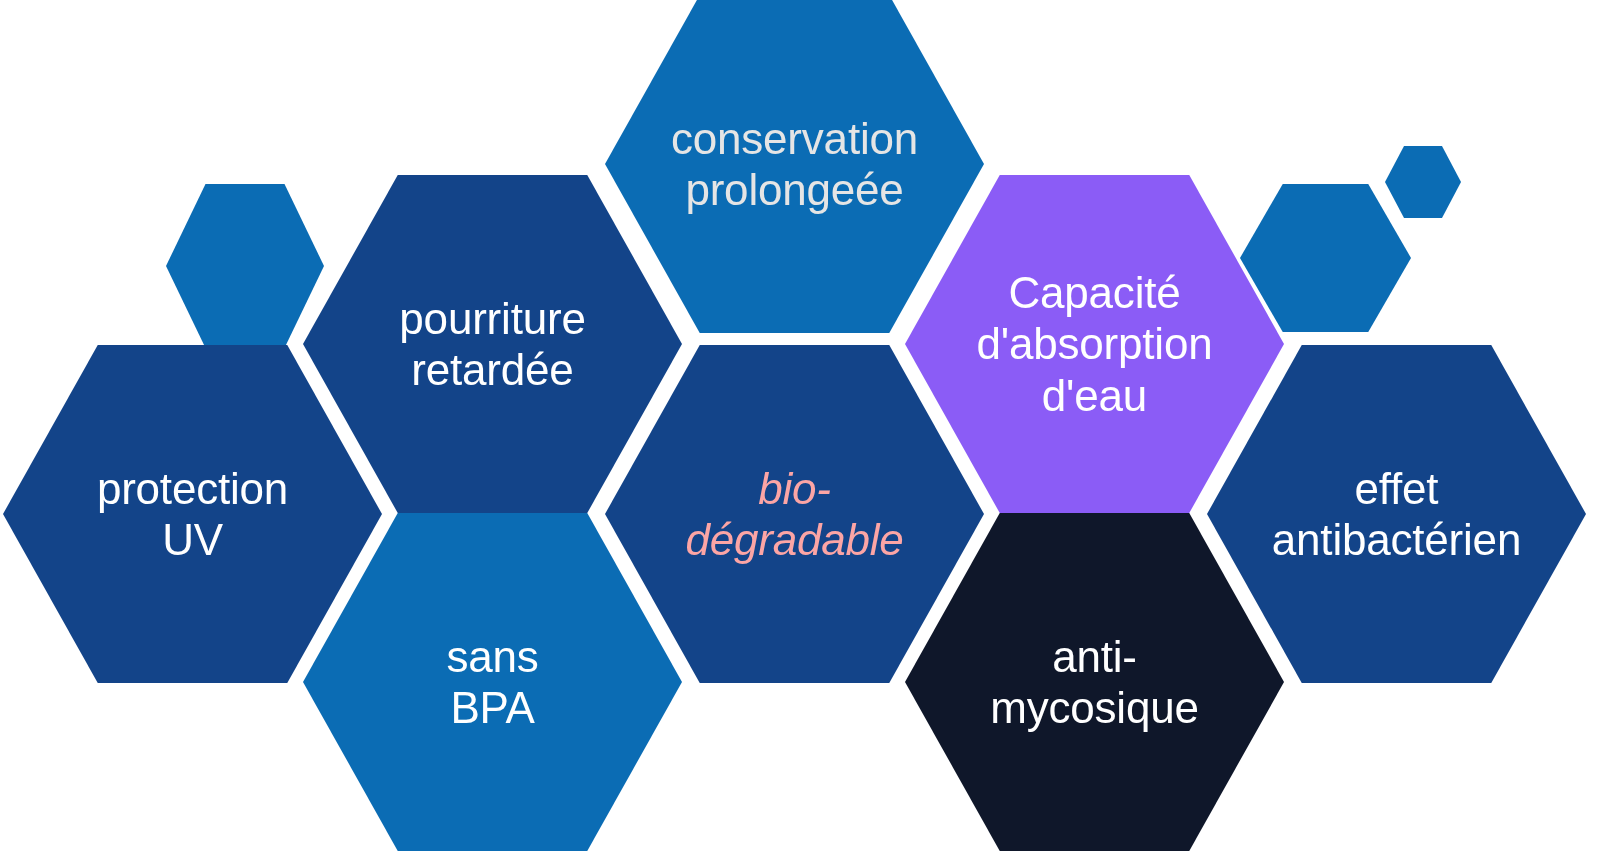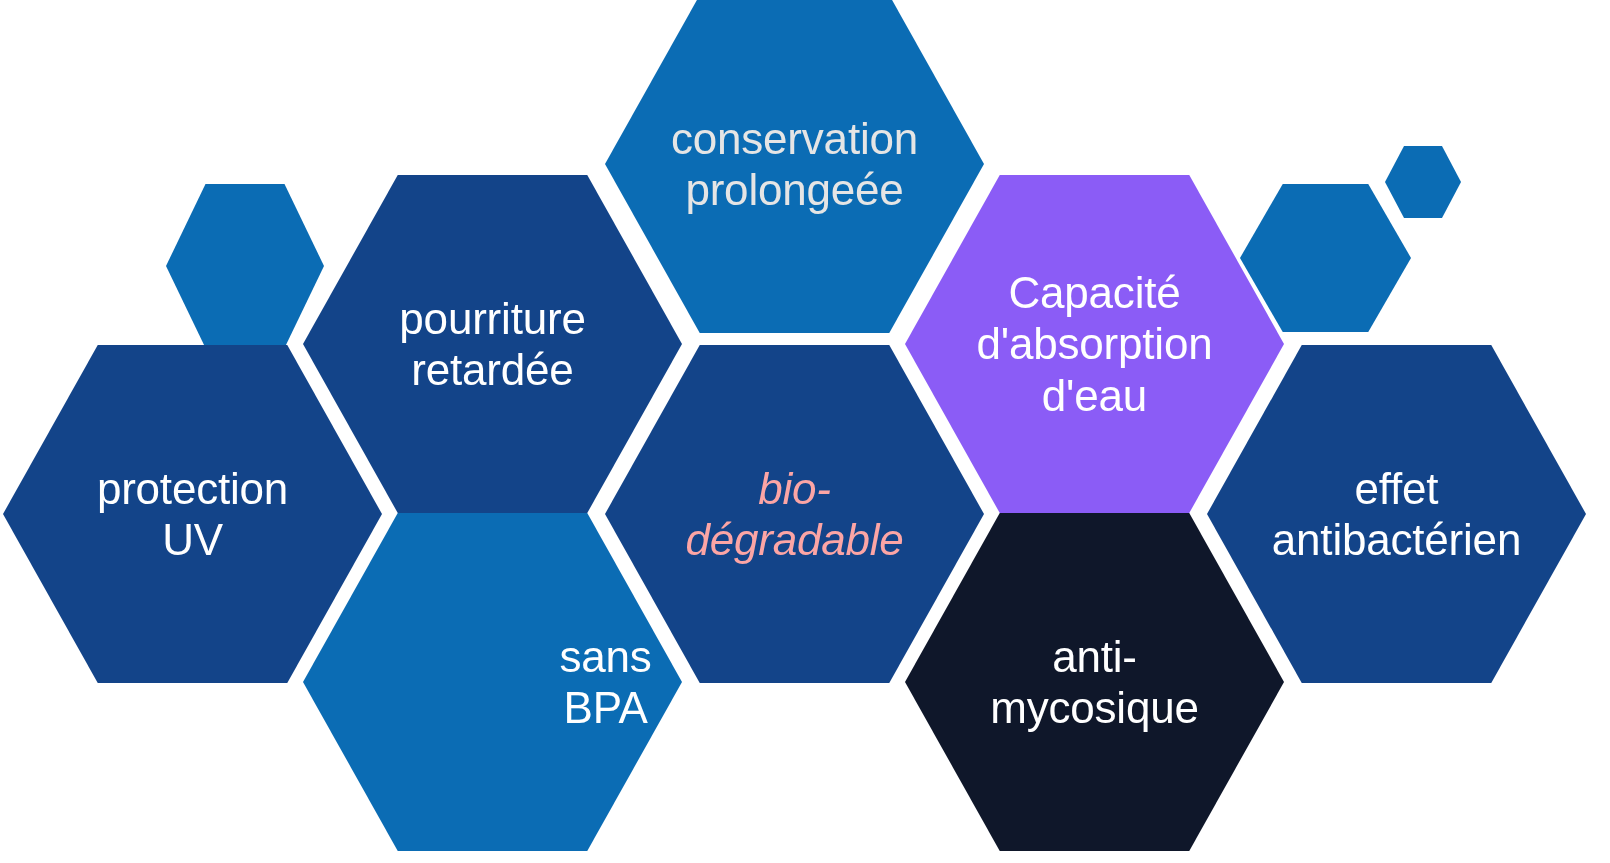--- a/index.html
+++ b/index.html
@@ -50,21 +50,21 @@
     </div>
   <div id="hex-layer">
       <div class="hex" style="left: 3px; top: 345px; width: 379px; height: 338px; background: rgb(19, 68, 137);">
         <div class="hex-label" style="font-size: 44px; color: rgb(255, 255, 255);">protection
 UV</div>
       </div>
       <div class="hex" style="left: 303px; top: 175px; width: 379px; height: 338px; background: rgb(19, 68, 137);">
         <div class="hex-label" style="font-size: 44px; color: rgb(255, 255, 255);">pourriture
 retardée</div>
       </div>
-      <div class="hex" style="left: 303px; top: 513px; width: 379px; height: 338px; background: rgb(11, 108, 180); justify-content: flex-end;">
+      <div class="hex" style="left: 303px; top: 513px; width: 379px; height: 338px; background: rgb(11, 108, 180);">
         <div class="hex-label" style="font-size: 44px; color: rgb(255, 255, 255);">sans
 BPA</div>
       </div>
       <div class="hex" style="left: 605px; top: -5px; width: 379px; height: 338px; background: rgb(11, 108, 180);">
         <div class="hex-label" style="font-size: 44px; color: #e5e5e5;">conservation
 prolongeée</div>
       </div>
       <div class="hex" style="left: 605px; top: 345px; width: 379px; height: 338px; background: rgb(19, 68, 137);">
         <div class="hex-label" style="font-size: 44px; color: #fca5a5; font-style: italic;">bio-
 dégradable</div>

